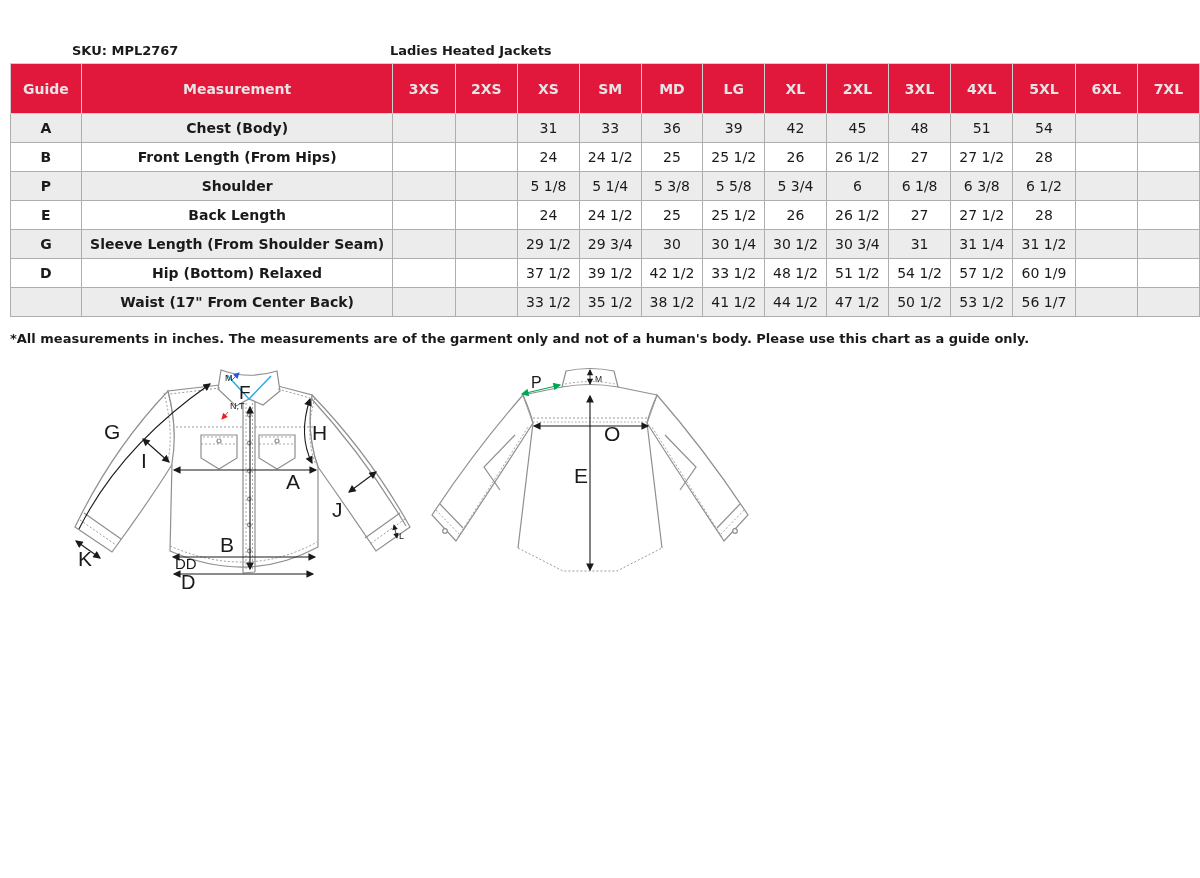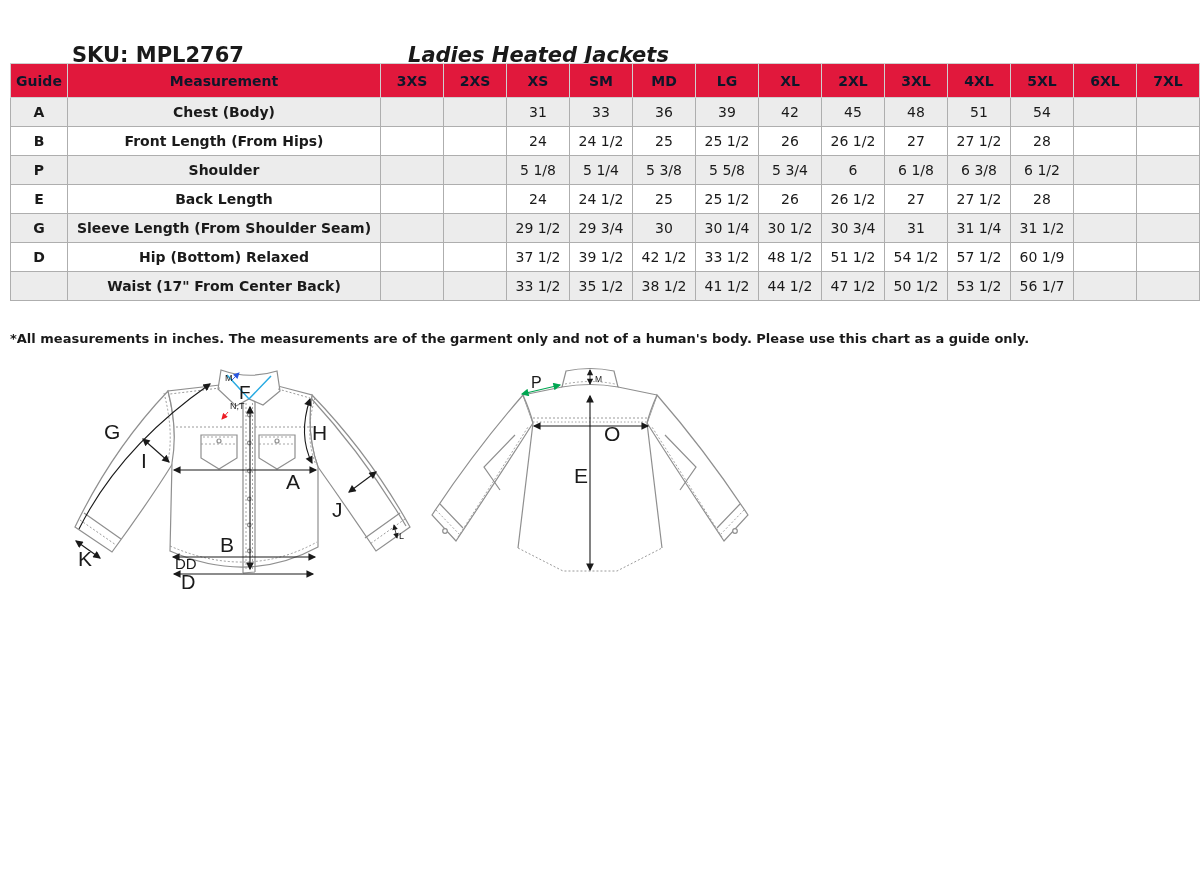--- a/index.html
+++ b/index.html
@@ -1,31 +1,31 @@
 <!DOCTYPE html>
 <html><head>
 <meta charset="utf-8">
 <style>
   html,body{margin:0;padding:0;}
   body{
     width:1200px;height:878px;position:relative;background:#fff;overflow:hidden;
     font-family:"DejaVu Sans",sans-serif;color:#1a1a1a;
   }
-  .topline span{position:absolute;font-weight:bold;font-size:21px;white-space:nowrap;}
+  .topline span{position:absolute;font-weight:bold;font-size:13px;white-space:nowrap;}
   .sku{left:72px;top:43px;}
-  .prod{left:408px;top:43px;font-style:italic;}
+  .prod{left:390px;top:43px;}
 
   table.size-chart{
     position:absolute;left:10px;top:63px;
     border-collapse:collapse;table-layout:fixed;
     border:1px solid #9a9a9a;
   }
   .size-chart th{
-    background:#e1183c;color:#0f172a;font-size:14px;font-weight:bold;
-    height:25px;border:1px solid #cfcfcf;padding:4px;text-align:center;
+    background:#e1183c;color:#e5e5e5;font-size:14px;font-weight:bold;
+    height:25px;border:1px solid #cfcfcf;padding:12px;text-align:center;
     overflow:hidden;white-space:nowrap;
   }
   .size-chart td{
     font-size:14px;text-align:center;height:28px;padding:0 2px;
     border:1px solid #aeaeae;overflow:hidden;white-space:nowrap;
   }
   .size-chart td.guide,.size-chart td.meas{font-weight:bold;}
   .size-chart tbody tr:nth-child(odd) td{background:#ececec;}
   .size-chart tbody tr:nth-child(even) td{background:#fff;}
 

